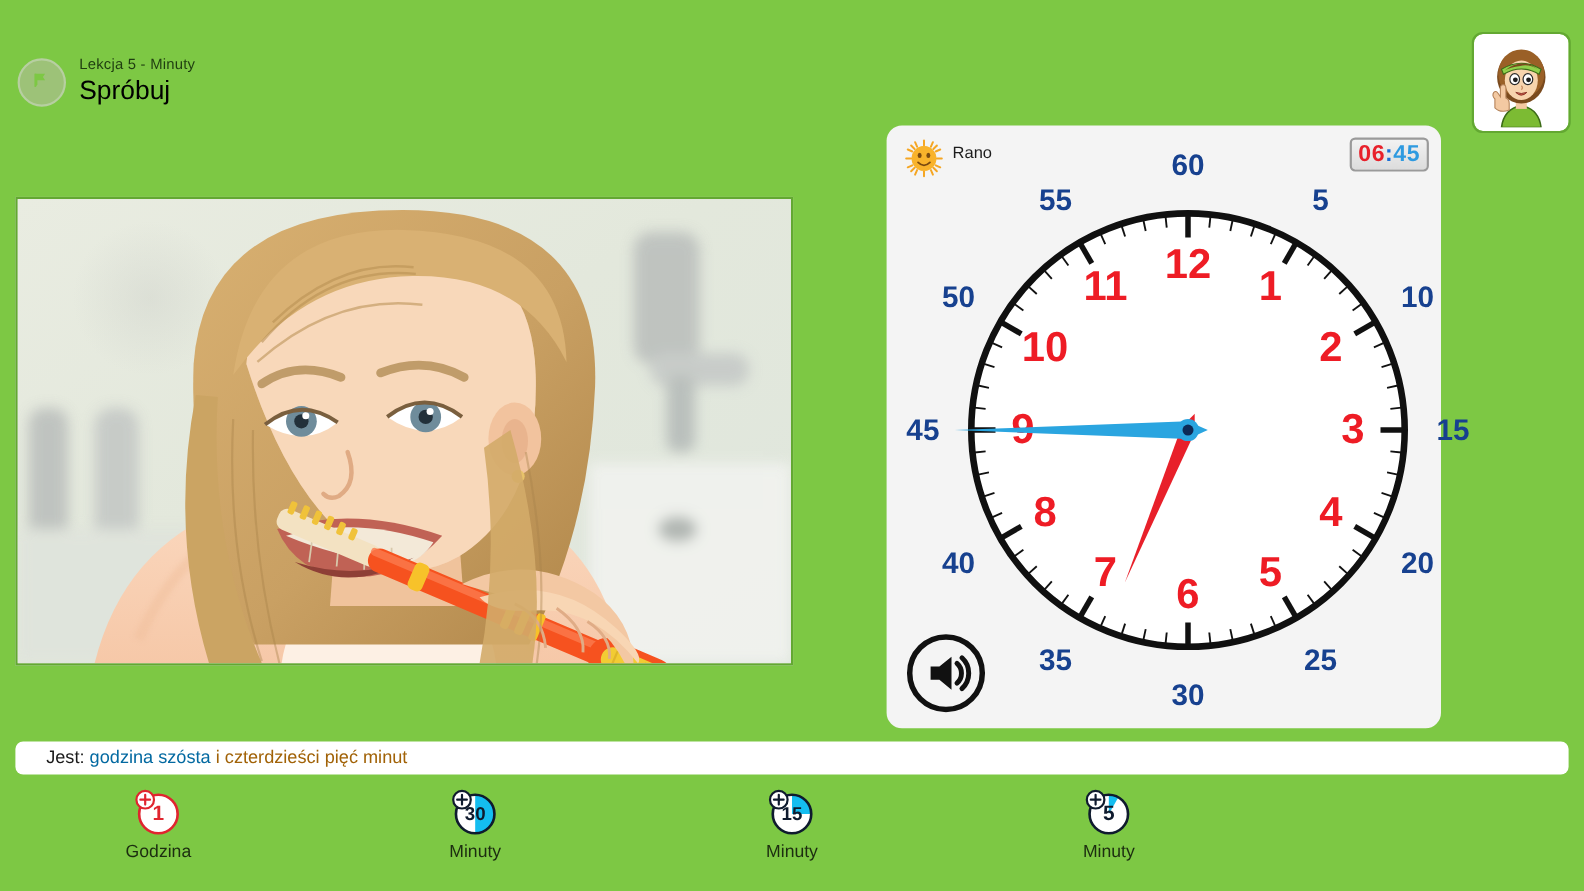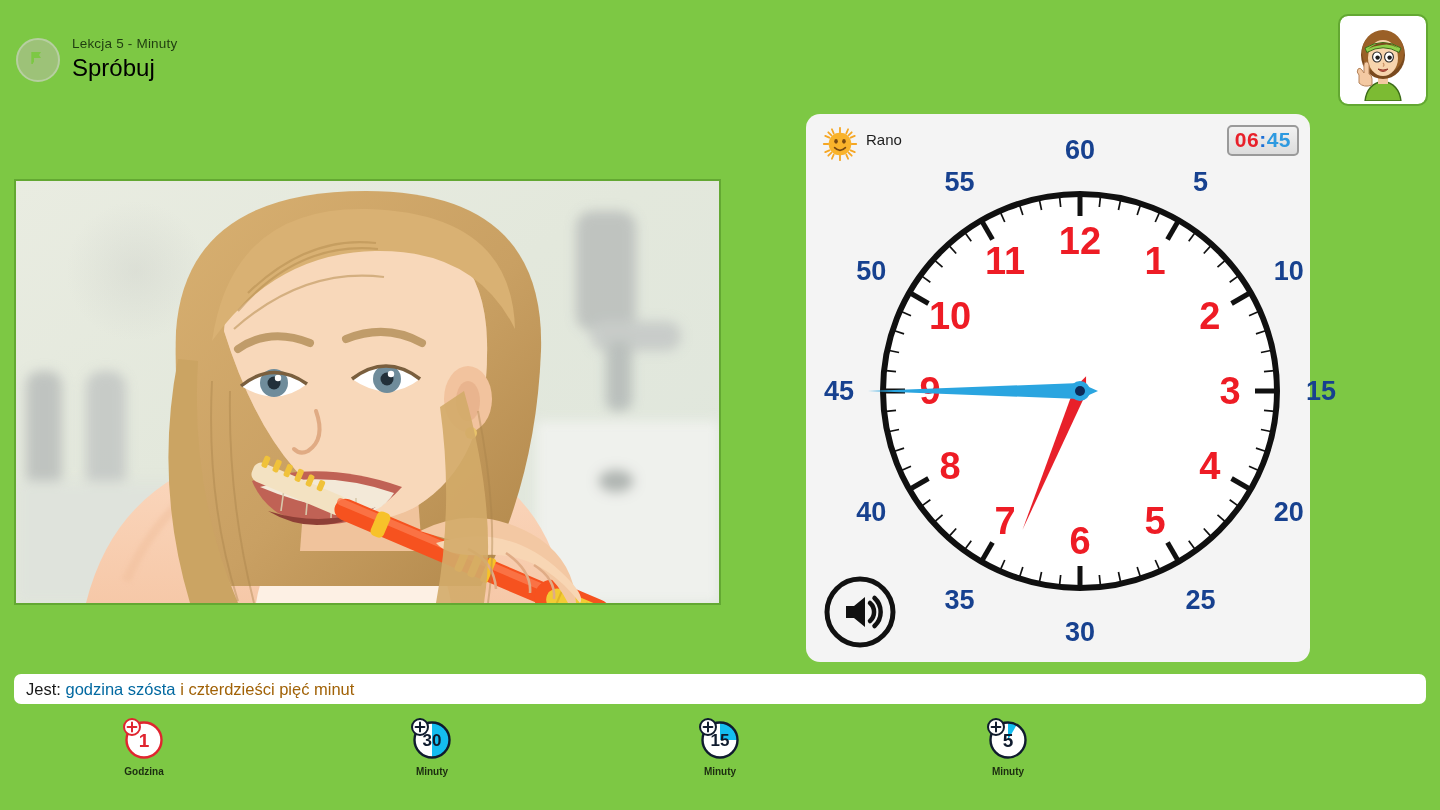--- a/index.html
+++ b/index.html
@@ -4,21 +4,21 @@
 <style>
   * { box-sizing: border-box; margin: 0; padding: 0; }
   html, body {
     width: 1440px; height: 810px;
     overflow: hidden;
     font-family: "Liberation Sans", sans-serif;
   }
   body { background: #7DC844; position: relative; }
 
   
-  #header { position: absolute; left: 0; top: 0; width: 1440px; height: 110px; }
+  #header { position: absolute; left: 0; top: 15px; width: 1440px; height: 110px; }
   #home-btn {
     position: absolute; left: 16px; top: 38px;
     width: 44px; height: 44px; border-radius: 50%;
     background: #9dc278; border: 2px solid #b7cfa1;
     display: flex; align-items: center; justify-content: center;
     cursor: pointer;
   }
   #home-btn svg { display: block; }
   #crumb {
     position: absolute; left: 72px; top: 36px;
@@ -78,37 +78,37 @@
 
   
   #answer-bar {
     position: absolute; left: 14px; top: 674px;
     width: 1412px; height: 30px;
     background: #ffffff; border-radius: 7px;
     display: flex; align-items: center;
     padding: 0 12px;
     font-size: 16.5px; white-space: nowrap;
   }
-  #answer-bar .w-pre  { color: #1a1a1a; }
+  #answer-bar .w-pre  { color: #1a1a1a; margin-left: 16px; }
   #answer-bar .w-hour { color: #0369a1; }
   #answer-bar .w-min  { color: #a16207; }
 
   
   #toolbar {
     position: absolute; left: 0; top: 716px;
     width: 1440px; height: 94px;
   }
   .tool {
     position: absolute; top: 0;
     width: 120px; display: flex; flex-direction: column;
     align-items: center; cursor: pointer;
   }
   .tool .badge-wrap { width: 46px; height: 46px; position: relative; }
   .tool .tool-label {
-    margin-top: 4px; font-size: 10px; color: #1c2d10; font-weight: bold;
+    margin-top: 4px; font-size: 16px; color: #1c2d10;
   }
 </style>
 </head>
 <body>
 
 <div id="header">
 
   <div id="home-btn">
     <svg width="22" height="22" viewBox="0 0 22 22">
       <path d="M5 3 h9 l-2 3 l2 3 h-7 v4 l-2 2 z" fill="#7DC844"></path>

